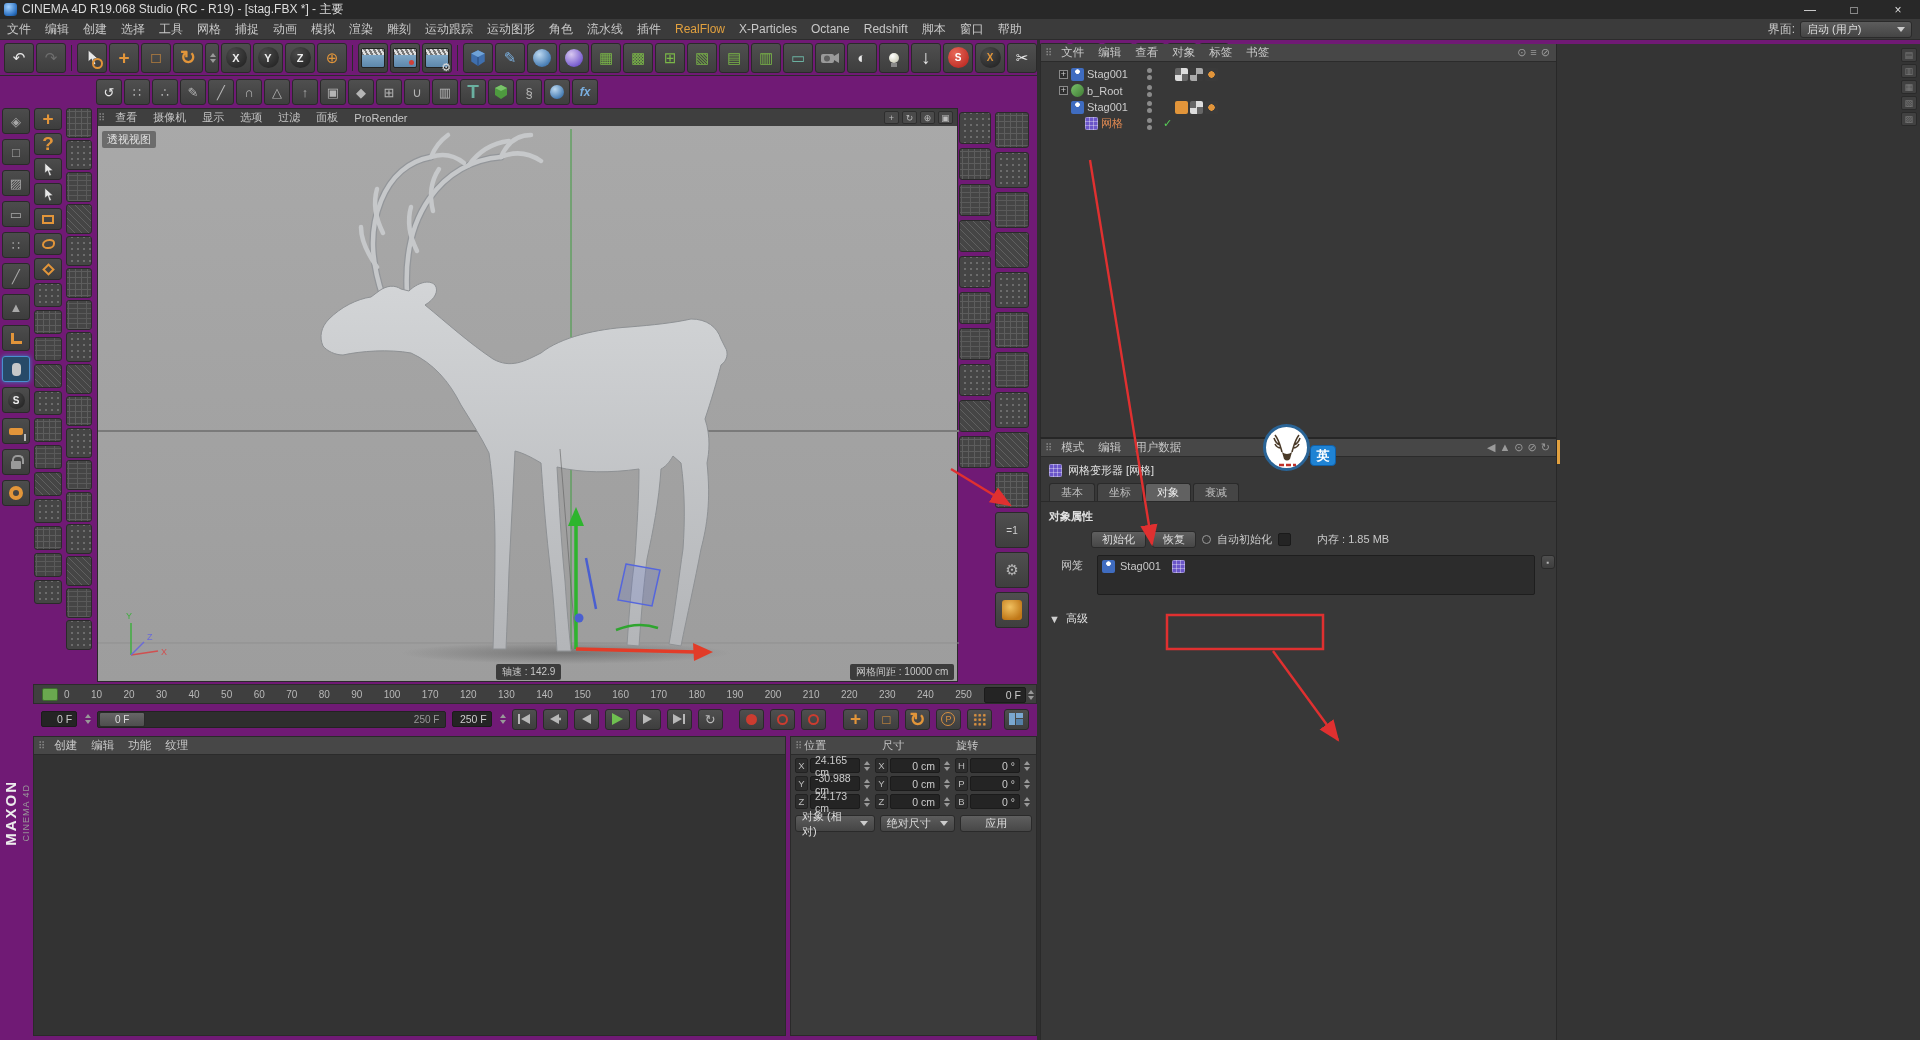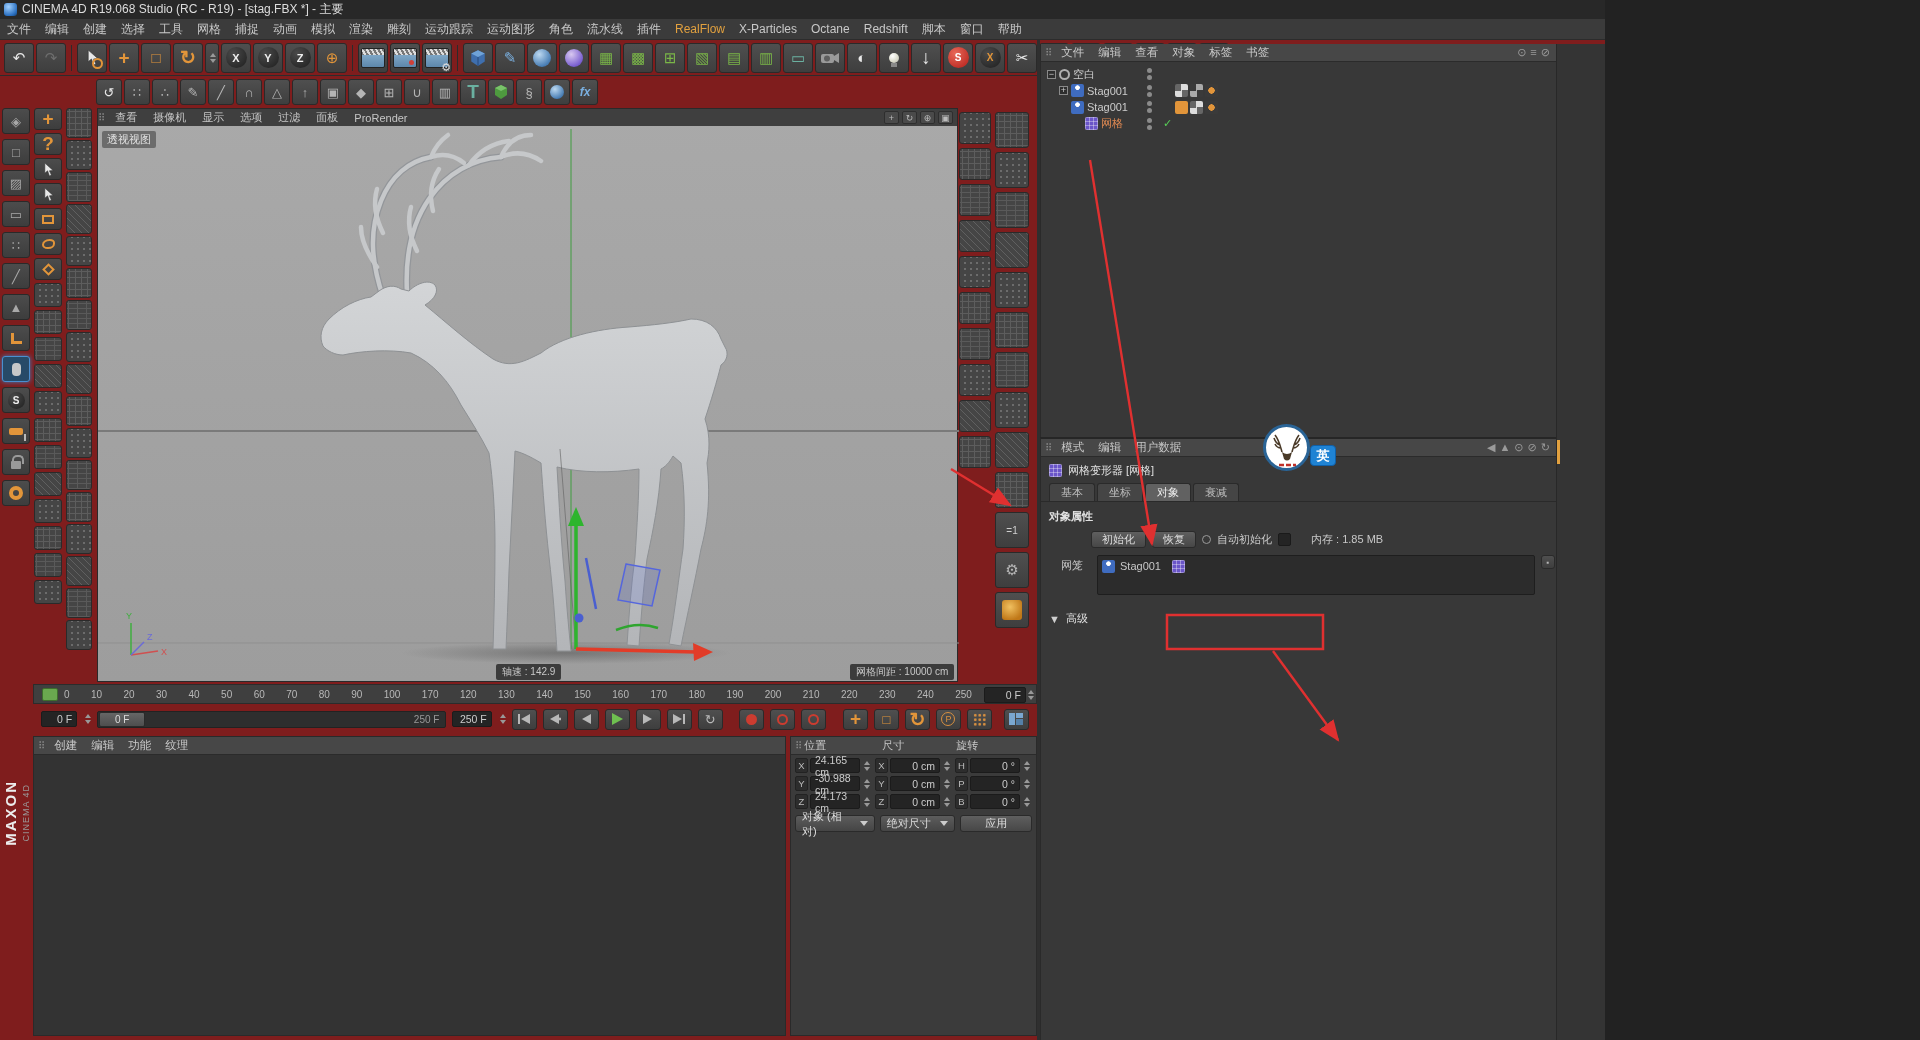--- a/index.html
+++ b/index.html
@@ -1,17 +1,17 @@
 <!DOCTYPE html>
 <html><head>
 <meta charset="utf-8">
 <style>
 *{margin:0;padding:0;box-sizing:border-box}
 html,body{background:#222;font-family:"Liberation Sans",sans-serif}
-#app{position:relative;width:1605px;height:1040px;background:#7f1d1d;overflow:hidden;color:#ccc;font-size:12px}
+#app{position:relative;width:1920px;height:1040px;background:#701a75;overflow:hidden;color:#ccc;font-size:12px}
 
 #titlebar{position:absolute;left:0;top:0;width:1920px;height:19px;background:#282828;display:flex;align-items:center;color:#ddd;font-size:12px}
 #appicon{width:13px;height:13px;border-radius:3px;margin:0 5px 0 4px;background:radial-gradient(circle at 35% 30%,#9fd0ff,#2a6fc0 70%,#16406e)}
 .winbtn{width:44px;height:19px;display:flex;align-items:center;justify-content:center;color:#ddd;font-size:12px}
 #winbtns{margin-left:auto;display:flex}
 #menubar{position:absolute;left:0;top:19px;width:1920px;height:21px;background:#3b3b3b;border-bottom:1px solid #2c2c2c;display:flex;align-items:center;font-size:12px;color:#c8c8c8}
 #menubar .mi{padding:0 7px;height:21px;display:flex;align-items:center}
 #menubar .mi.hl{color:#e2a13f}
 #iface{margin-left:auto;display:flex;align-items:center;gap:5px;margin-right:8px}
 #iface .dd{width:112px}
@@ -627,42 +627,42 @@
       <span class="mi">对象</span>
       <span class="mi">标签</span>
       <span class="mi">书签</span>
       <span class="hicons">
         <span>⊙</span>
         <span>≡</span>
         <span>⊘</span>
       </span>
     </div>
     <div style="padding-top:4px">
-      <div class="orow" style="padding-left:6px">
-        <span class="exp exp-minus"></span>
-        <span class="oi oi-null"></span>
-        <span class="olabel">空白</span>
-        <span class="vdots">
-            <i></i>
-            <i></i>
-          </span>
-      </div>
       <div class="orow" style="padding-left:18px">
         <span class="exp exp-plus"></span>
         <span class="oi oi-fig"></span>
         <span class="olabel">Stag001</span>
         <span class="vdots">
             <i></i>
             <i></i>
           </span>
         <span class="otags">
           <span class="tag tag-checker"></span>
           <span class="tag tag-checker2"></span>
           <span class="tag tag-dot"></span>
         </span>
+      </div>
+      <div class="orow" style="padding-left:18px">
+        <span class="exp exp-plus"></span>
+        <span class="oi oi-joint"></span>
+        <span class="olabel">b_Root</span>
+        <span class="vdots">
+            <i></i>
+            <i></i>
+          </span>
       </div>
       <div class="orow" style="padding-left:18px">
         <span class="expspace"></span>
         <span class="oi oi-fig"></span>
         <span class="olabel">Stag001</span>
         <span class="vdots">
             <i></i>
             <i></i>
           </span>
         <span class="otags">
@@ -711,21 +711,21 @@
     <div class="tabline"></div>
     <div class="amrow" style="font-weight:bold;color:#e0e0e0">
       <span>对象属性</span>
     </div>
     <div class="amrow" style="padding-left:42px">
       <span class="btn">初始化</span>
       <span class="btn">恢复</span>
       <span class="ring"></span>
       <span>自动初始化</span>
       <span class="chk"></span>
-      <span style="margin-left:14px">内存 : 1.85 MB</span>
+      <span style="margin-left:20px">内存 : 1.85 MB</span>
     </div>
     <div class="amrow" style="align-items:flex-start">
       <span style="width:30px;margin-top:3px;margin-left:12px">网笼</span>
       <span class="cagebox">
         <span class="oi oi-fig" style="margin-top:2px"></span>
         <span style="margin-top:2px">Stag001</span>
         <span class="oi oi-ffd" style="margin-top:2px;margin-left:6px"></span>
       </span>
       <span class="tbtn" style="width:14px;height:14px;font-size:8px">▪</span>
     </div>

